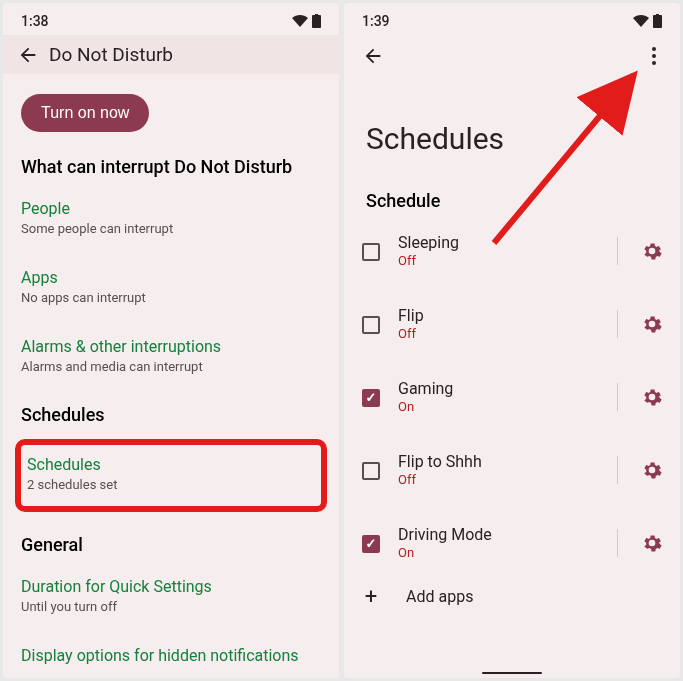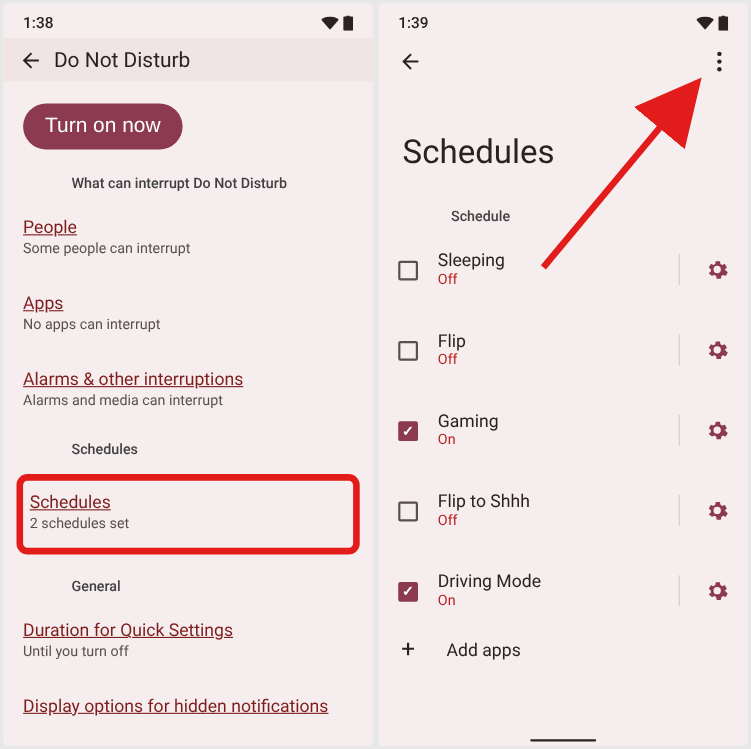--- a/index.html
+++ b/index.html
@@ -39,34 +39,33 @@
       background: #f0e4e4;
     }
     .header-title { font-size: 19px; font-weight: 400; color: #2b2122; }
     .content { flex: 1; overflow: hidden; padding: 0; }
     .turn-on-btn {
       background: #8c3a50;
       color: #fff;
       border: none;
       border-radius: 22px;
       padding: 10px 20px;
-      font-size: 19px;
+      font-size: 16px;
       font-weight: 500;
       margin: 20px 18px 24px;
       cursor: pointer;
     }
     .section-header {
-      color: #404040;
-      font-size: 13px;
+      color: #000000;
+      font-size: 18px;
       font-weight: 500;
       padding: 0 18px 10px;
-      margin-left: 44px;
     }
     .setting-item { padding: 12px 18px; }
-    .setting-title { font-size: 16px; color: #7f1d1d; margin-bottom: 3px; text-decoration: underline; }
+    .setting-title { font-size: 16px; color: #15803d; margin-bottom: 3px; }
     .setting-subtitle { font-size: 13px; color: #5a4f50; }
     .spacer-sm { height: 8px; }
     .spacer-md { height: 18px; }
     .highlighted {
       border: 6px solid #e21b1b;
       border-radius: 10px;
       margin: 4px 12px;
       padding: 10px 6px 14px;
     }
     

